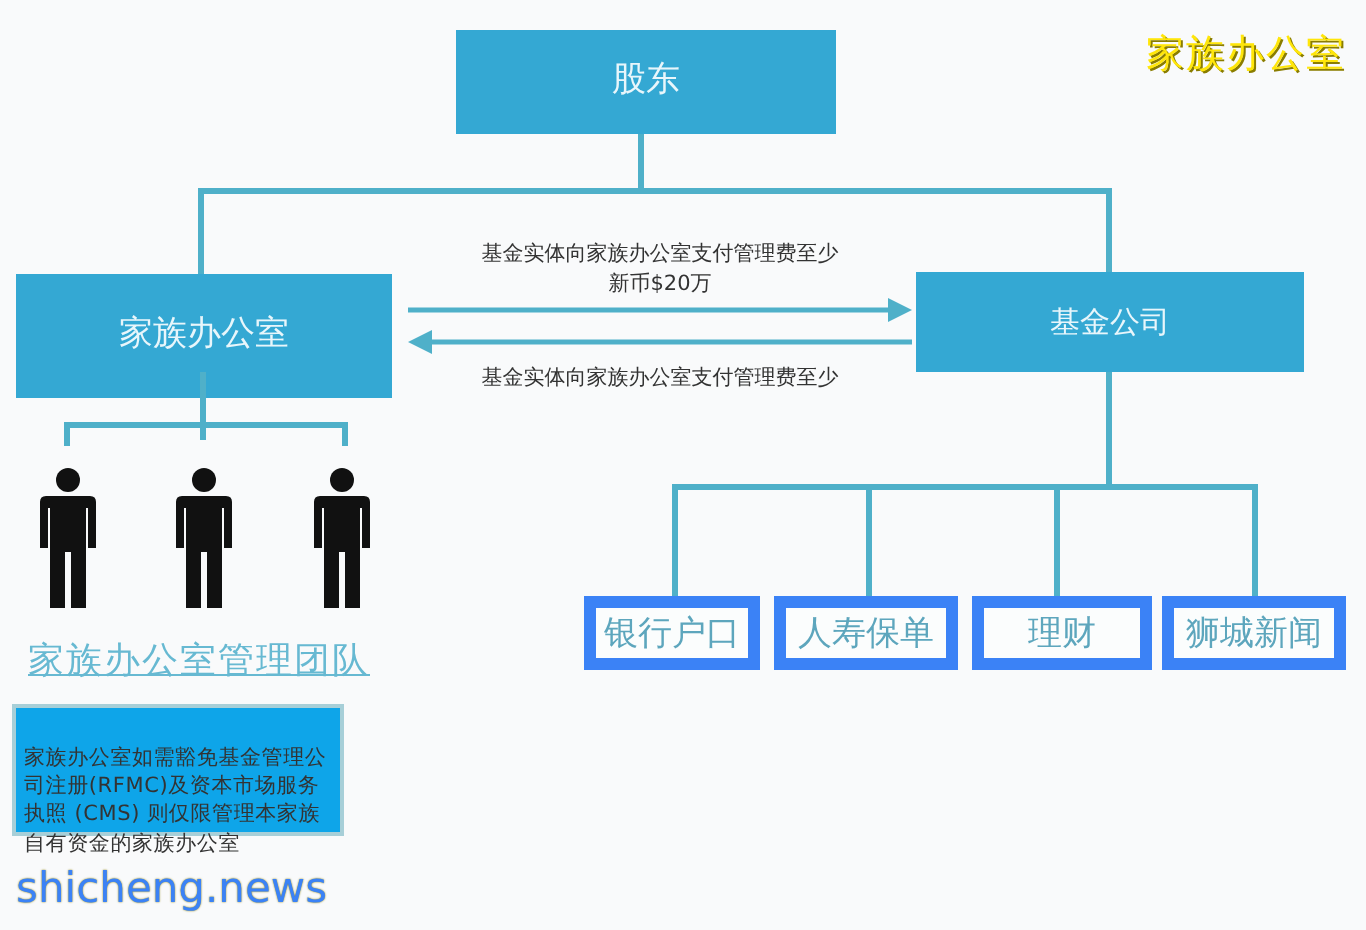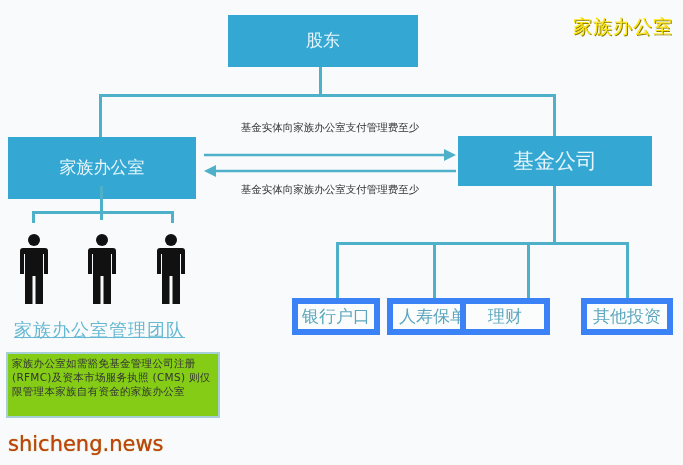--- a/index.html
+++ b/index.html
@@ -24,56 +24,57 @@
     box-sizing:border-box;
   }
   .arrow-label {
     position:absolute; font-size:10.5px; color:#333; text-align:center; line-height:1.45;
   }
   .person { position:absolute; width:30px; height:70px; }
   .team-label {
     position:absolute; left:14px; top:318px; font-size:18px; color:#67b9d2; letter-spacing:1px;text-decoration:underline;
   }
   .note-box {
-    position:absolute; left:6px; top:352px; width:214px; height:66px;
-    border:2px solid #a7cfd8; background:#84cc16; box-sizing:border-box;
-    font-size:10.5px; color:#333; line-height:1.35; padding:2px 4px; letter-spacing:0.3px;
+    position:absolute; left:6px; top:352px; width:166px; height:66px;
+    border:2px solid #a7cfd8; background:#0ea5e9; box-sizing:border-box;
+    font-size:10.5px; color:#333; line-height:1.35; padding:18px 4px; letter-spacing:0.3px;
   }
   .wm-top {
     position:absolute; right:10px; top:14px; font-size:19px; color:#ffe60a;
     text-shadow: 1px 1px 0 #8a7d00; letter-spacing:1px;
   }
   .wm-bottom {
-    position:absolute; left:8px; top:432px; font-size:21px; color:#c2410c;
+    position:absolute; left:8px; top:432px; font-size:21px; color:#3b82f6;
     text-shadow: 0 0 1px #8a7d00;
     font-family:"DejaVu Sans", sans-serif;
   }
 </style>
 </head>
 <body>
 
 <div class="box-blue" style="left:228px; top:15px; width:190px; height:52px; font-size:17px;">
   <span>股东</span>
 </div>
 
 <div class="line vline" style="left:319px; top:67px; height:29px;"></div>
 <div class="line hline" style="left:99px; top:94px; width:457px;"></div>
 <div class="line vline" style="left:99px; top:94px; height:43px;"></div>
 <div class="line vline" style="left:553px; top:94px; height:42px;"></div>
 
 <div class="box-blue" style="left:8px; top:137px; width:188px; height:62px; font-size:17px;">
   <span>家族办公室</span>
 </div>
 
-<div class="box-blue" style="left:458px; top:136px; width:194px; height:50px; font-size:21px;">
+<div class="box-blue" style="left:458px; top:136px; width:194px; height:50px; font-size:15px;">
   <span>基金公司</span>
 </div>
 
 <div class="arrow-label" style="left:205px; top:120px; width:250px;">
   <div>基金实体向家族办公室支付管理费至少</div>
+  <div>新币$20万</div>
 </div>
 
 <svg class="abs" style="left:204px; top:148px;" width="252" height="30">
   <line x1="0" y1="7" x2="242" y2="7" stroke="#4fb0c9" stroke-width="2.5"></line>
   <polygon points="252,7 240,1 240,13" fill="#4fb0c9"></polygon>
   <line x1="10" y1="23" x2="252" y2="23" stroke="#4fb0c9" stroke-width="2.5"></line>
   <polygon points="0,23 12,17 12,29" fill="#4fb0c9"></polygon>
 </svg>
 
 <div class="arrow-label" style="left:205px; top:182px; width:250px;">基金实体向家族办公室支付管理费至少</div>
@@ -108,21 +109,21 @@
 <div class="line vline" style="left:433px; top:242px; height:57px;"></div>
 <div class="line vline" style="left:527px; top:242px; height:57px;"></div>
 <div class="line vline" style="left:626px; top:242px; height:57px;"></div>
 
 <div class="out-box" style="left:292px; top:298px; width:88px; height:37px;">
   <span>银行户口</span>
 </div>
 <div class="out-box" style="left:387px; top:298px; width:92px; height:37px;">
   <span>人寿保单</span>
 </div>
-<div class="out-box" style="left:460px; top:298px; width:90px; height:37px;">
+<div class="out-box" style="left:486px; top:298px; width:90px; height:37px;">
   <span>理财</span>
 </div>
 <div class="out-box" style="left:581px; top:298px; width:92px; height:37px;">
-  <span>其他投资</span>
+  <span>狮城新闻</span>
 </div>
 
 <div class="wm-top">家族办公室</div>
 <div class="wm-bottom">shicheng.news</div>
 
 </body></html>

